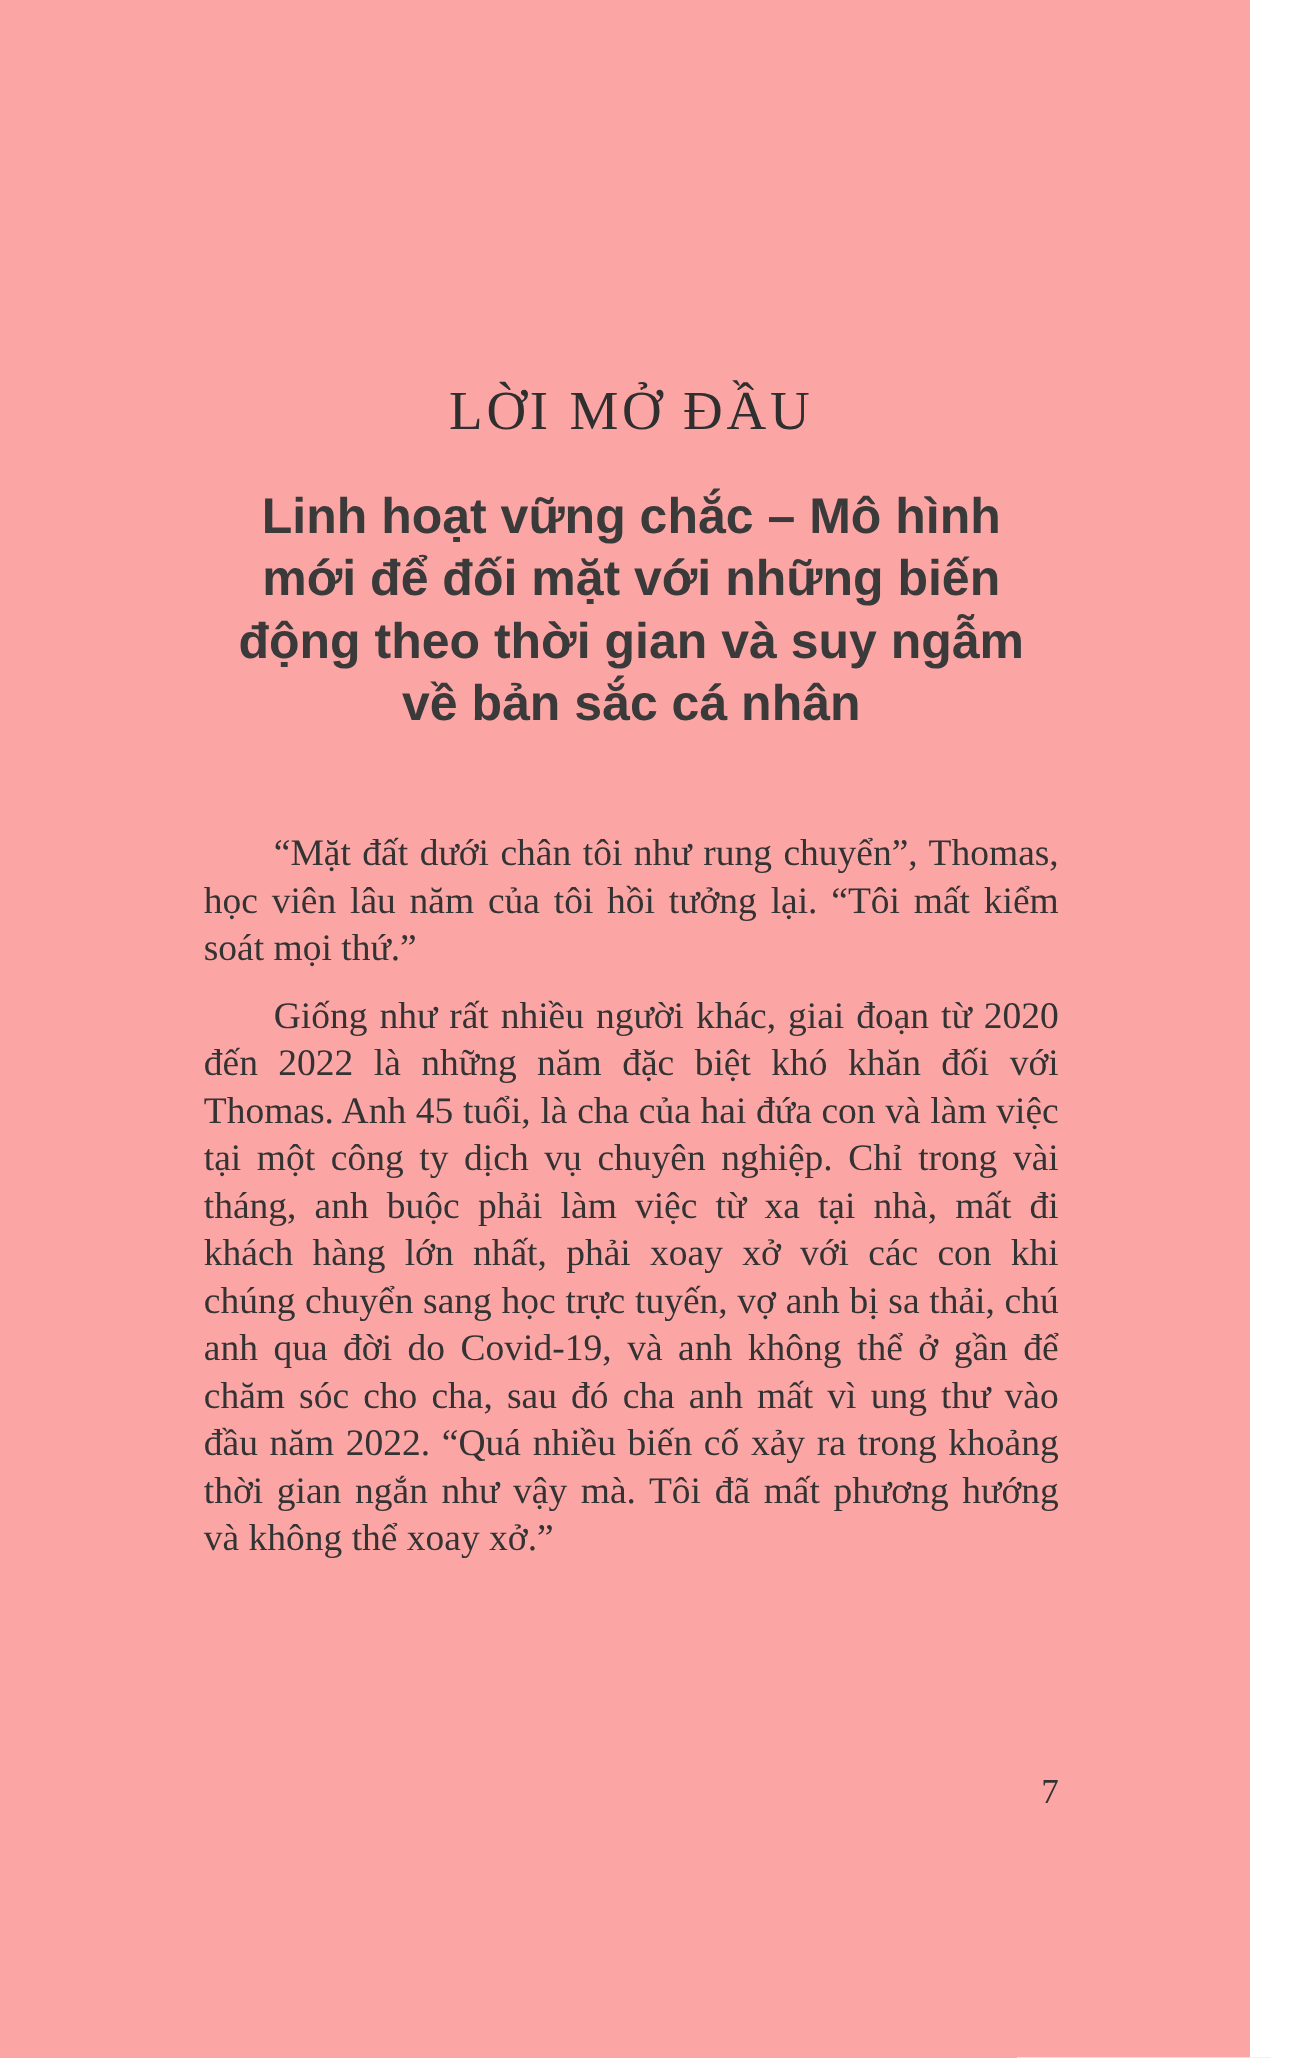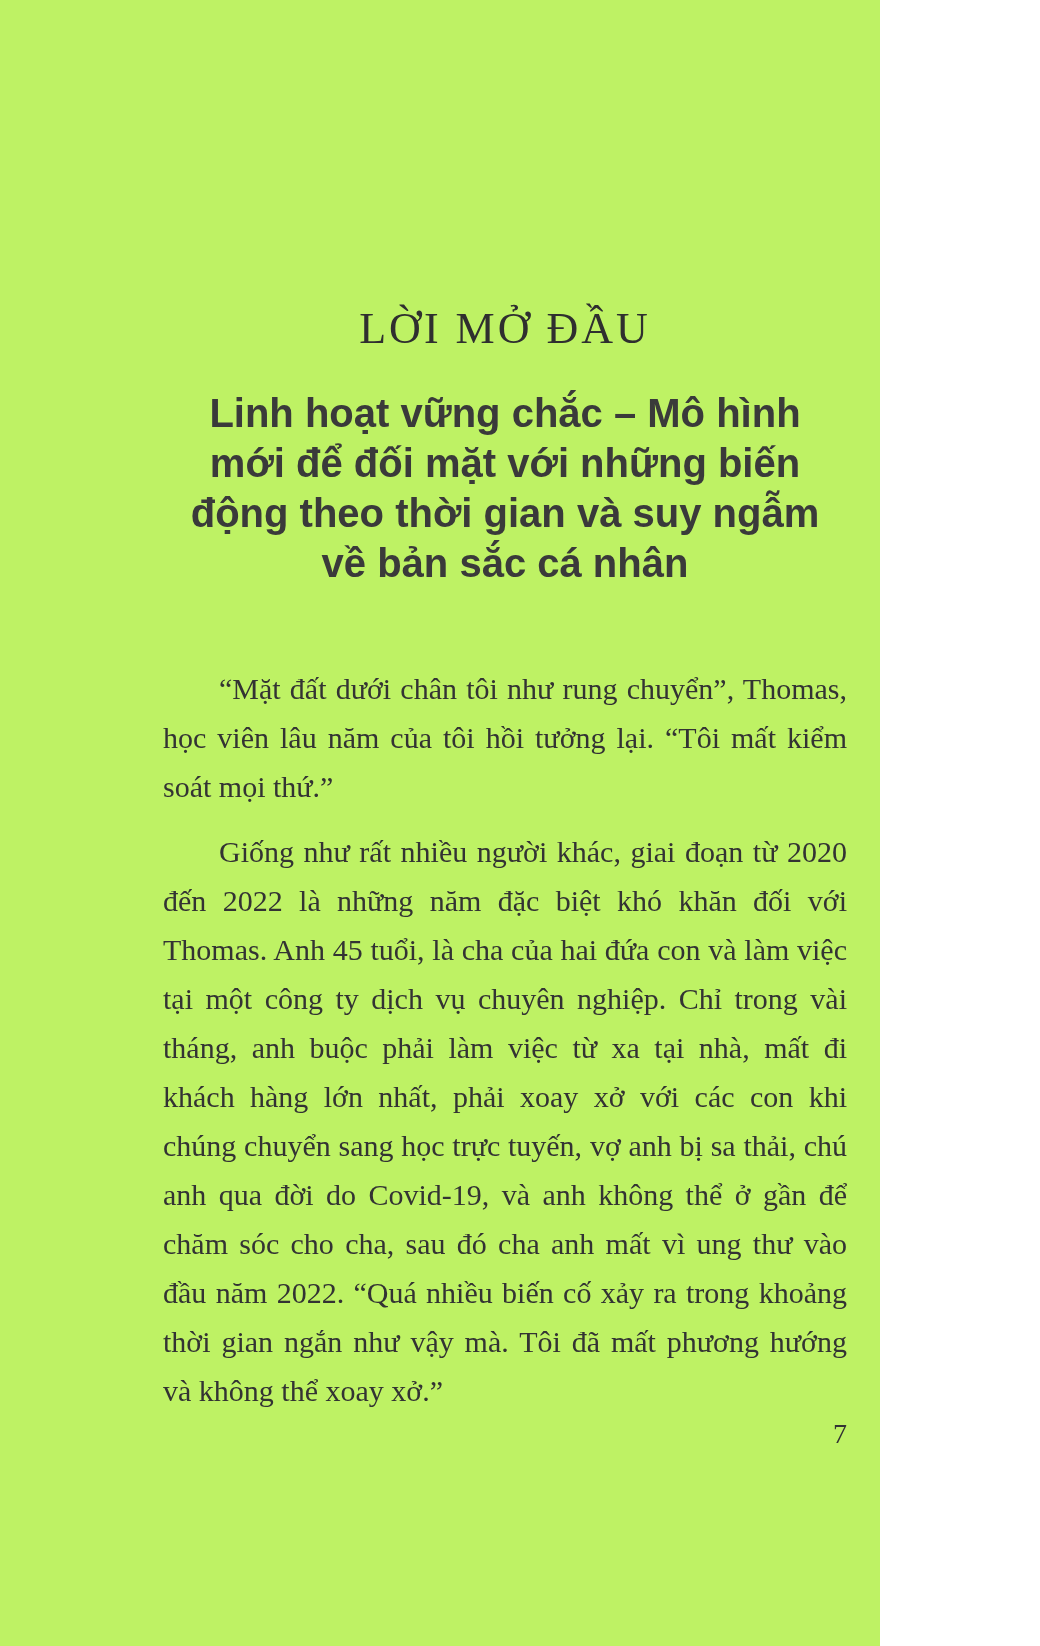--- a/index.html
+++ b/index.html
@@ -2,25 +2,26 @@
 <html><head>
 <meta charset="utf-8">
 <style>
   html, body {
     margin: 0;
     padding: 0;
     background: #ffffff;
   }
   .book-page {
     position: relative;
-    width: 880px;
+    width: 956px;
     height: 1646px;
-    background: #bef264;
+    background: #fca5a5;
     overflow: hidden;
     font-family: "Liberation Serif", serif;
+    padding-left: 44px;
   }
   .content {
     position: absolute;
     left: 163px;
     top: 303px;
     width: 684px;
   }
   .chapter-title {
     margin: 0 0 34px 0;
     text-align: center;
@@ -37,21 +38,21 @@
     font-family: "Liberation Sans", sans-serif;
     font-weight: 700;
     font-size: 40px;
     line-height: 50px;
     color: #3a3a3a;
   }
   .body-text p {
     margin: 0 0 16px 0;
     font-family: "Liberation Serif", serif;
     font-size: 30px;
-    line-height: 49px;
+    line-height: 38px;
     text-align: justify;
     text-indent: 56px;
     color: #333333;
   }
   .page-number {
     position: absolute;
     left: 163px;
     top: 1418px;
     width: 684px;
     text-align: right;

